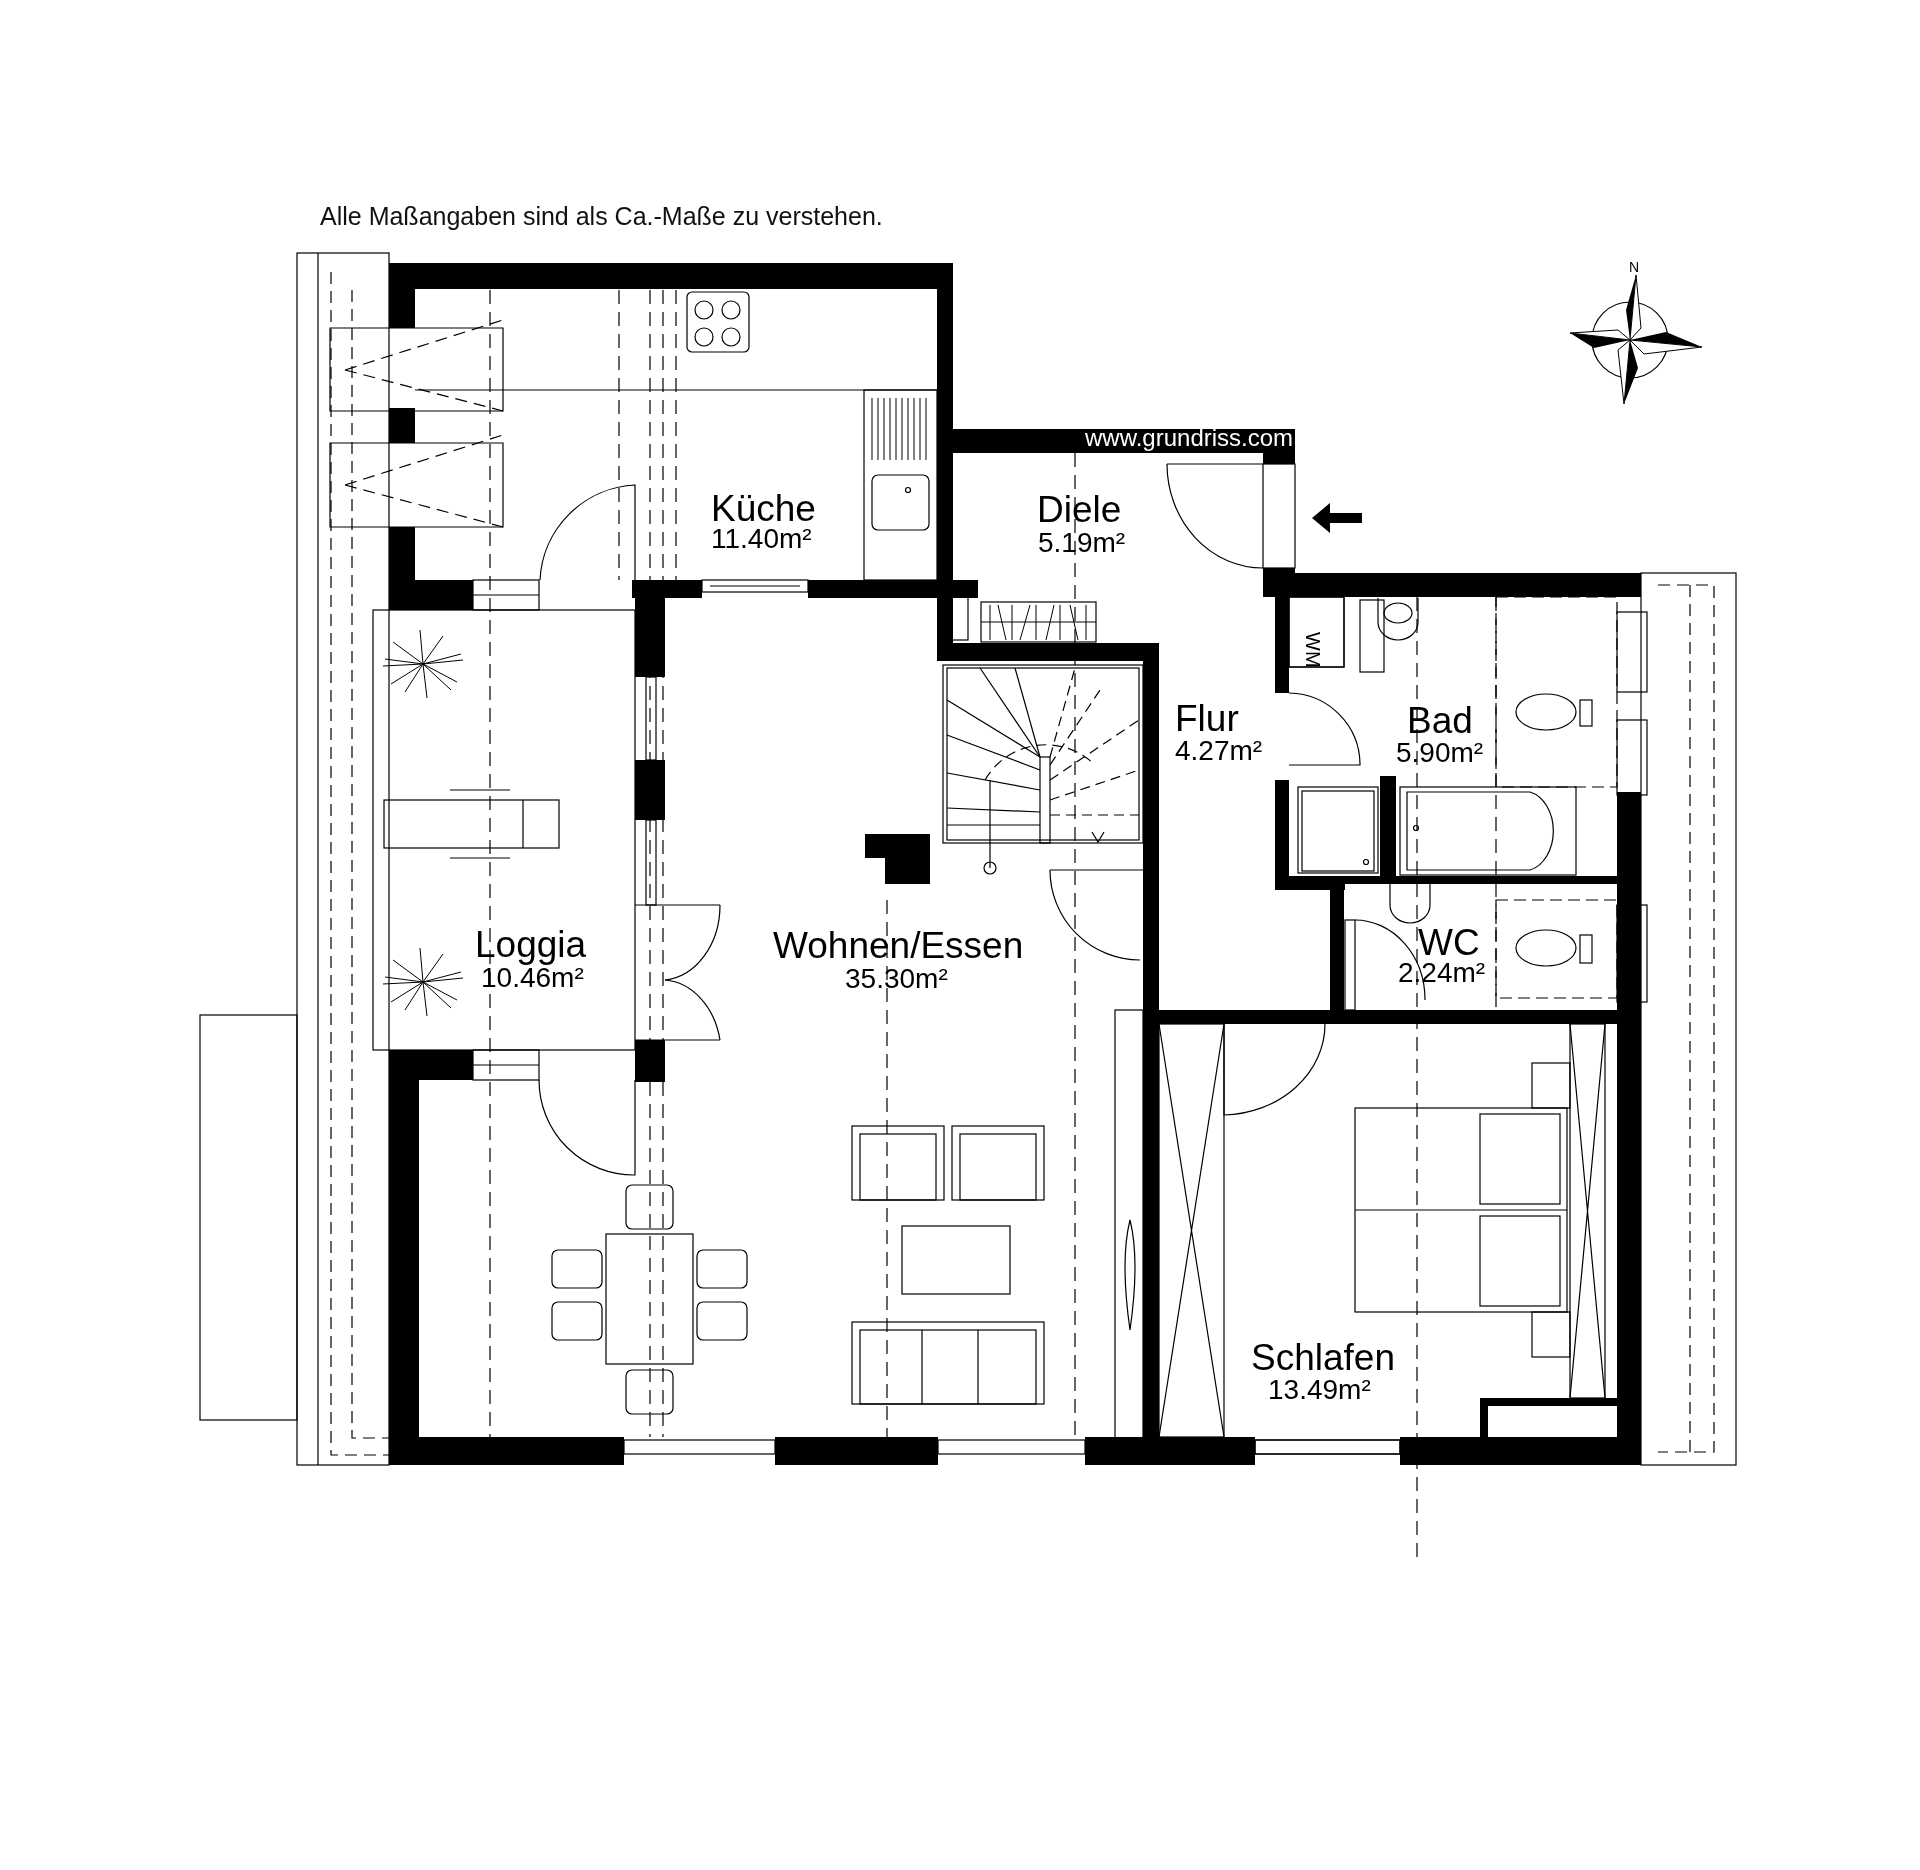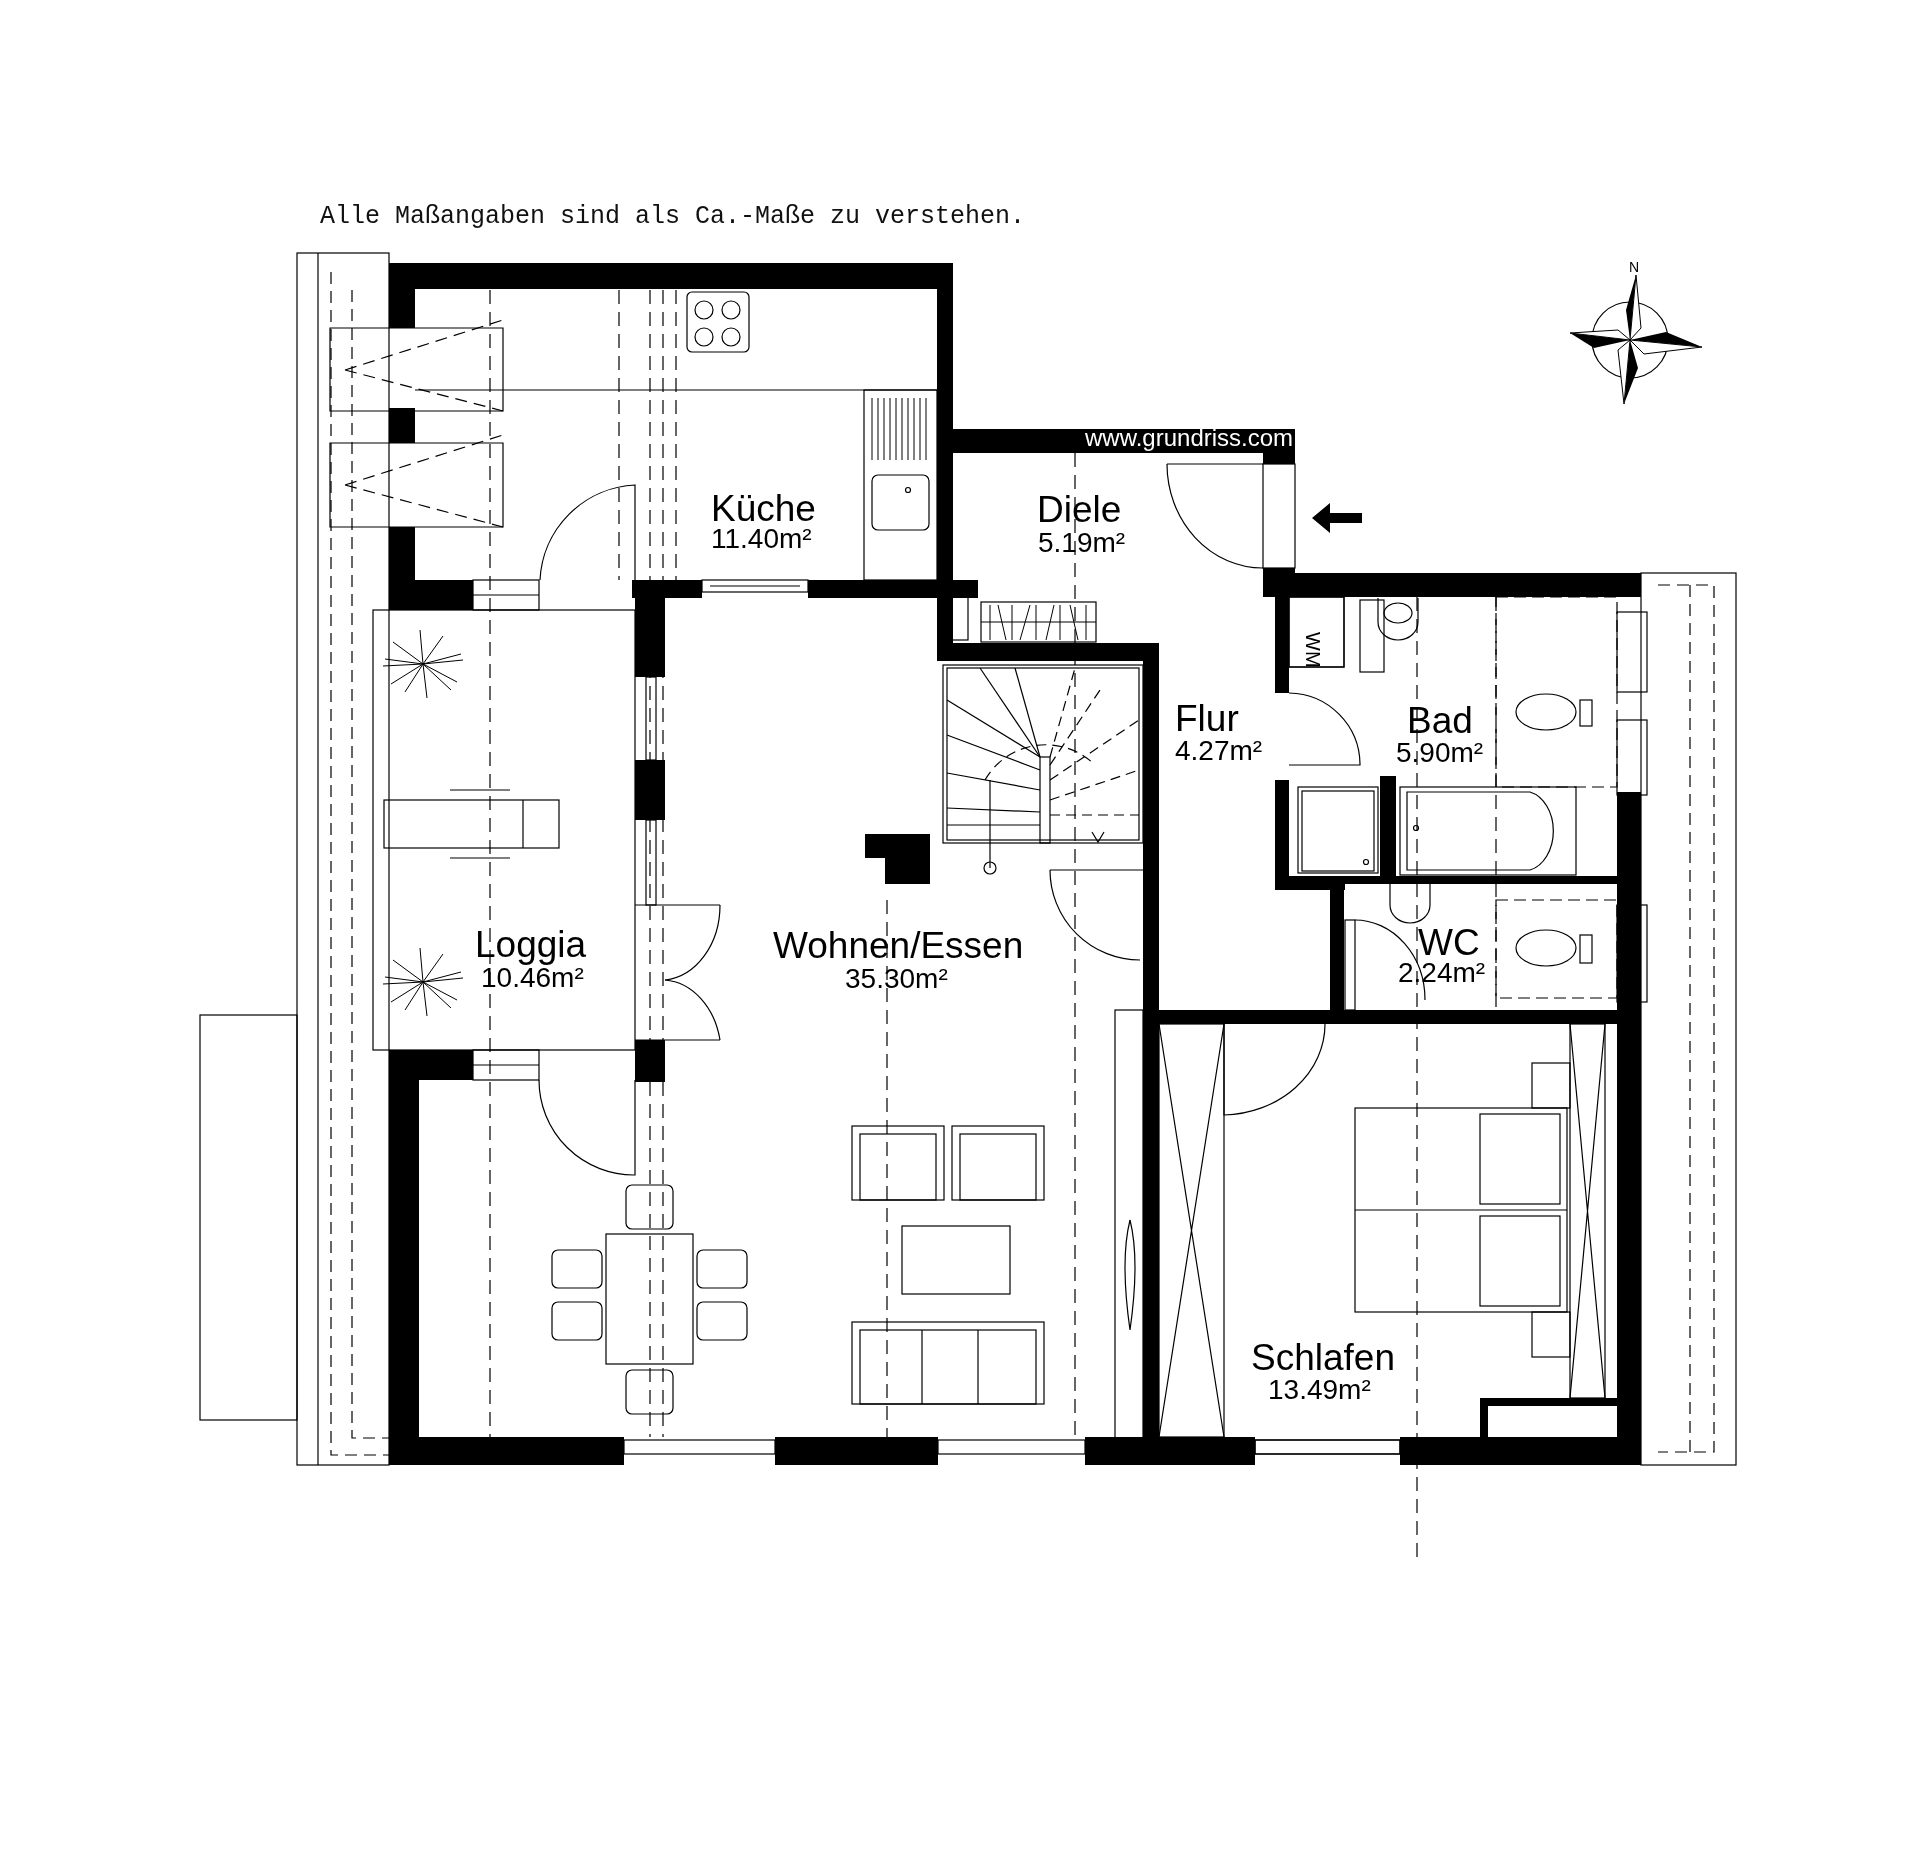--- a/index.html
+++ b/index.html
@@ -1,18 +1,18 @@
 <!DOCTYPE html>
 <html><head>
 <meta charset="utf-8">
 <style>
   html,body{margin:0;padding:0;background:#ffffff;}
   body{width:1920px;height:1870px;position:relative;overflow:hidden;font-family:"Liberation Sans",sans-serif;}
   #plan{position:absolute;left:0;top:0;width:1920px;height:1870px;}
-  .disclaimer{position:absolute;left:320px;top:202px;font-family:Liberation Mono, monospace;font-size:25px;color:#111;letter-spacing:0px;}
+  .disclaimer{position:absolute;left:320px;top:202px;font-family:Liberation Sans, sans-serif;font-size:25px;color:#111;letter-spacing:0px;}
   .lbl{font-family:"Liberation Sans",sans-serif;fill:#000;}
   .name{font-size:37px;}
   .area{font-size:28px;}
   .wm{font-family:"Liberation Sans",sans-serif;font-size:20px;fill:#000;}
   .url{font-family:"Liberation Sans",sans-serif;font-size:24px;fill:#fff;}
   .north{font-family:"Liberation Sans",sans-serif;font-size:14px;fill:#000;}
 </style>
 </head>
 <body>
 

